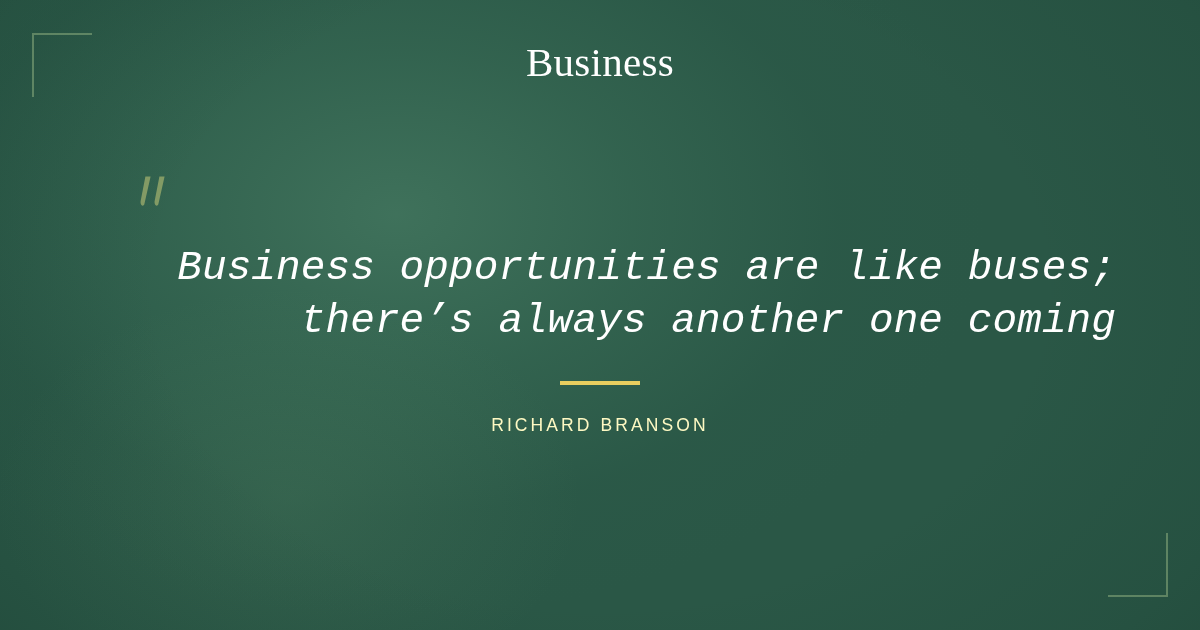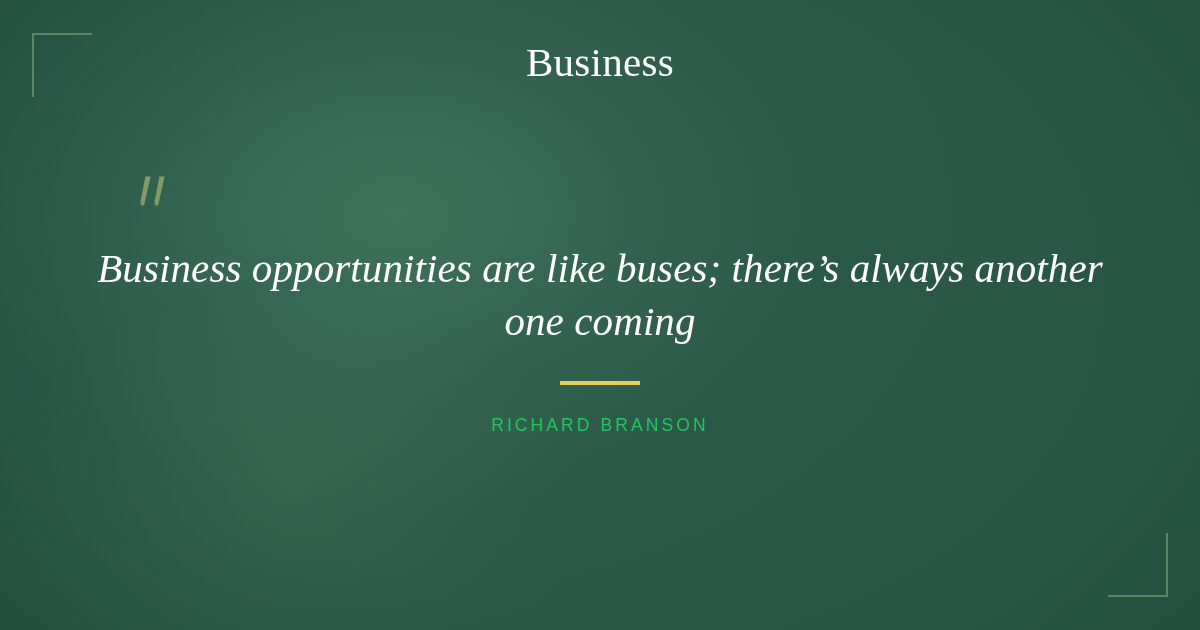--- a/index.html
+++ b/index.html
@@ -96,22 +96,22 @@
     width: 44px;
     height: 44px;
   }
 
   
   #quote-text {
     position: absolute;
     left: 84px;
     top: 242px;
     width: 1032px;
-    text-align: center;
-    font-family: Liberation Serif, serif;
+    text-align: right;
+    font-family: Liberation Mono, monospace;
     font-style: italic;
     font-size: 41px;
     line-height: 53px;
     color: #ffffff;
     letter-spacing: 0.1px;
   }
 
   
   #divider {
     position: absolute;
@@ -127,21 +127,21 @@
     position: absolute;
     left: 0;
     top: 413px;
     width: 1200px;
     text-align: center;
     font-family: "Liberation Sans", sans-serif;
     font-size: 17.5px;
     line-height: 24px;
     font-weight: 400;
     letter-spacing: 3.1px;
-    color: #22c55e;
+    color: #fef9c3;
   }
 </style>
 </head>
 <body>
 
 <div id="quote-card">
 
   <div id="bg-highlight"></div>
   <div id="bg-glow-2"></div>
   <div id="bg-vignette"></div>

